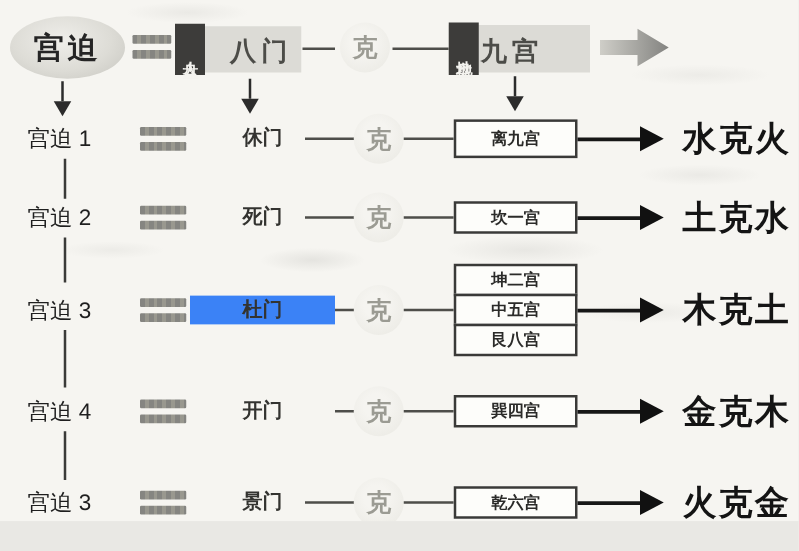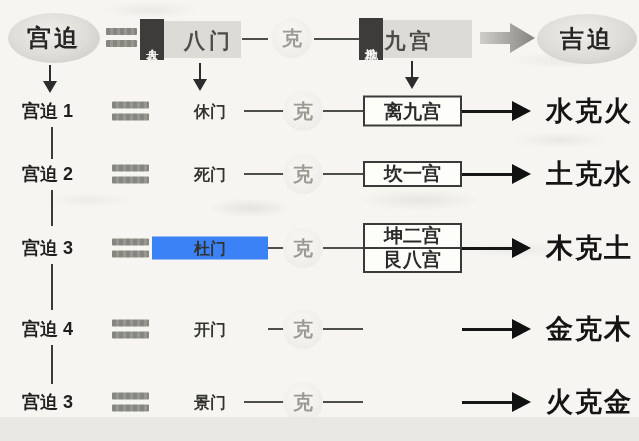--- a/index.html
+++ b/index.html
@@ -59,36 +59,36 @@
   .hline { position:absolute; height:2px; background:#4e4e4a; }
   
   .darr { position:absolute; width:2px; background:#2c2c2c; }
   .darr::after {
     content:''; position:absolute; top:100%; left:50%; transform:translateX(-50%);
     border:7px solid transparent; border-top:12px solid #2c2c2c; border-bottom:0;
   }
   
   .row { position:absolute; left:0; width:639px; height:0; }
   .row > * { position:absolute; transform:translateY(-50%); top:0; }
-  .rlabel { left:22px; font-size:18px; font-weight:bold; color:#1f1f1f; white-space:nowrap; }
+  .rlabel { left:22px; font-size:18px; font-weight:normal; color:#1f1f1f; white-space:nowrap; }
   .row .eq { left:112px; width:37px; }
   .gates { left:152px; width:116px; }
   .gate {
     height:23px; line-height:23px; text-align:center;
     font-size:16px; font-weight:bold; color:#333330;
   }
   .gate.shaded { background:#3b82f6; }
   .l-gate { left:244px; width:40px; }
   .l-gate.short { left:268px; width:16px; }
   .row .kecirc { left:283px; }
   .l-box { left:323px; width:40px; }
   .palaces { left:363px; width:99px; }
   .palace {
     box-sizing:border-box; height:26px; line-height:22px; border:2px solid #3a3a38;
-    background:#fdfdfa; text-align:center; font-size:19px; font-weight:bold; color:#2b2b29;
+    background:#fdfdfa; text-align:center; font-size:13px; font-weight:bold; color:#2b2b29;
     margin-top:-2px;
   }
   .palace:first-child { margin-top:0; }
   .palace.tall { height:31px; line-height:27px; }
   .rarrow { left:462px; width:68px; height:20px; }
   .rarrow .shaft { position:absolute; left:0; top:9px; width:52px; height:2.5px; background:#161616; }
   .rarrow .head {
     position:absolute; left:50px; top:0;
     border:10px solid transparent; border-left:19px solid #111; border-right:0;
   }
@@ -123,21 +123,20 @@
   <svg class="abs" style="left:480px; top:21px;" width="56" height="34">
     <defs>
       <linearGradient id="ag" x1="0" y1="0" x2="1" y2="0">
         <stop offset="0" stop-color="#cfcec8"></stop>
           <stop offset="1" stop-color="#838380"></stop>
       </linearGradient>
     </defs>
     <polygon points="0,11 30,11 30,2 55,17 30,32 30,23 0,23" fill="url(#ag)"></polygon>
   </svg>
 
-  <div class="oval" style="left:537px; top:14px; width:100px; height:50px;">吉迫</div>
 
   <div class="darr" style="left:49px; top:65px; height:16px;"></div>
   <div class="darr" style="left:199px; top:63px; height:16px;"></div>
   <div class="darr" style="left:411px; top:61px; height:16px;"></div>
 
   <div class="vseg" style="top:127px; height:32px;"></div>
   <div class="vseg" style="top:190px; height:36px;"></div>
   <div class="vseg" style="top:264px; height:46px;"></div>
   <div class="vseg" style="top:345px; height:39px;"></div>
 
@@ -192,20 +191,21 @@
         <i></i>
       </div>
     <div class="gates">
       <div class="gate shaded">杜门</div>
     </div>
     <div class="hline l-gate short"></div>
     <div class="kecirc">克</div>
     <div class="hline l-box"></div>
     <div class="palaces">
       <div class="palace">坤二宫</div>
+      <div class="palace">中五宫</div>
       <div class="palace">艮八宫</div>
     </div>
     <div class="rarrow">
         <span class="shaft"></span>
         <span class="head"></span>
       </div>
     <div class="result">木克土</div>
   </div>
 
   <div class="row" style="top:329px;">
@@ -214,20 +214,21 @@
         <i></i>
         <i></i>
       </div>
     <div class="gates">
       <div class="gate">开门</div>
     </div>
     <div class="hline l-gate short"></div>
     <div class="kecirc">克</div>
     <div class="hline l-box"></div>
     <div class="palaces">
+      <div class="palace">巽四宫</div>
     </div>
     <div class="rarrow">
         <span class="shaft"></span>
         <span class="head"></span>
       </div>
     <div class="result">金克木</div>
   </div>
 
   <div class="row" style="top:402px;">
     <div class="rlabel">宫迫 3</div>
@@ -235,20 +236,21 @@
         <i></i>
         <i></i>
       </div>
     <div class="gates">
       <div class="gate">景门</div>
     </div>
     <div class="hline l-gate"></div>
     <div class="kecirc">克</div>
     <div class="hline l-box"></div>
     <div class="palaces">
+      <div class="palace">乾六宫</div>
     </div>
     <div class="rarrow">
         <span class="shaft"></span>
         <span class="head"></span>
       </div>
     <div class="result">火克金</div>
   </div>
 </div>
 
 </body></html>

